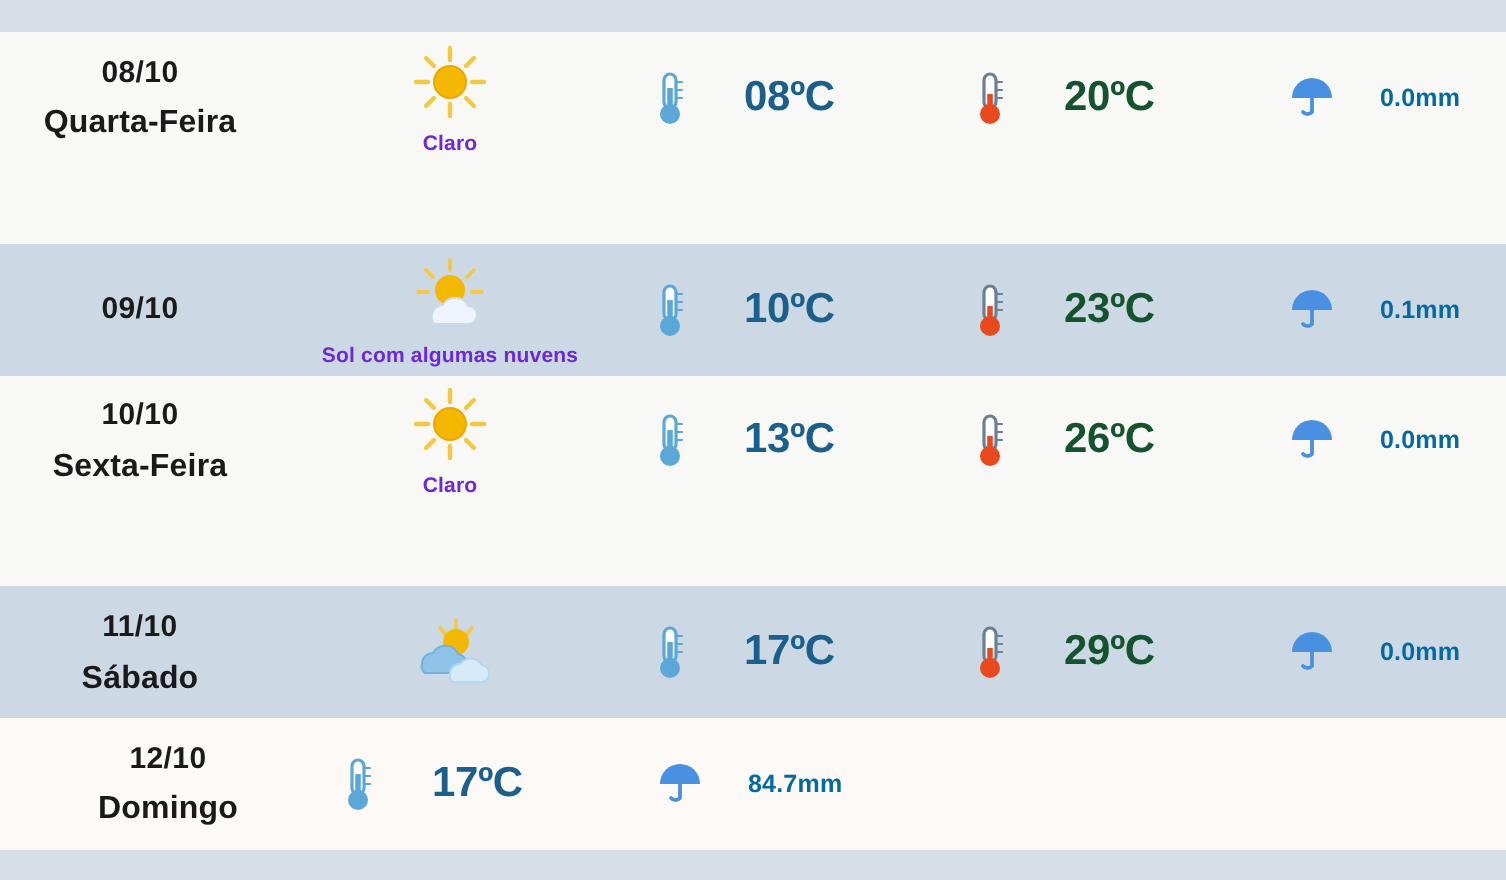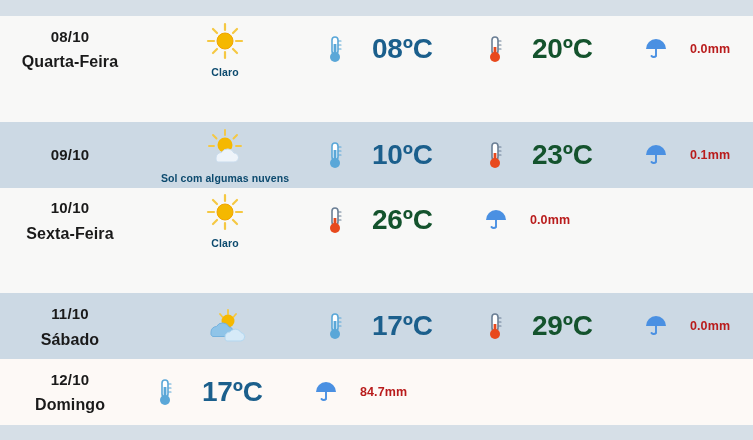--- a/index.html
+++ b/index.html
@@ -33,21 +33,21 @@
     flex-direction: column;
   }
   .forecast-row {
     flex: 1 1 0;
     display: flex;
     align-items: center;
     position: relative;
   }
   .forecast-row.odd { background: #f8f8f7; }
   .forecast-row.even { background: #ccd9e4; margin-top: 40px; }
-  .forecast-row.last  { background: #fdf9f6; }
+  .forecast-row.last  { background: #fdf9f6; padding-left: 14px; }
 
   
   .cell-date {
     width: 140px;
     flex: 0 0 140px;
     text-align: center;
     color: #1a1a1a;
   }
   .date-main {
     font-size: 15px;
@@ -60,21 +60,21 @@
     font-weight: bold;
     margin-top: 7px;
     letter-spacing: .1px;
   }
 
   
   .cell-condition {
     width: 170px;
     flex: 0 0 170px;
     text-align: center;
-    color: #0c4a6e;
+    color: #6d28d9;
     position: relative;
   }
   .cond-icon {
     height: 42px;
     display: flex;
     align-items: center;
     justify-content: center;
   }
   .cond-icon svg { display: block; }
   .cond-label {
@@ -96,21 +96,21 @@
   }
   .temp-icon {
     width: 34px;
     flex: 0 0 34px;
     display: flex;
     align-items: center;
     justify-content: center;
   }
   .temp-icon svg { display: block; }
   .temp-value {
-    font-size: 28px;
+    font-size: 21px;
     font-weight: bold;
     margin-left: 20px;
     letter-spacing: -.2px;
   }
   .temp-min .temp-value { color: #1b5f8c; }
   .temp-max .temp-value { color: #14532d; }
 
   
   .cell-precip {
     flex: 1 1 auto;
@@ -124,21 +124,21 @@
     width: 40px;
     flex: 0 0 40px;
     display: flex;
     align-items: center;
     justify-content: center;
   }
   .precip-icon svg { display: block; }
   .precip-value {
     font-size: 12.5px;
     font-weight: bold;
-    color: #b91c1c;
+    color: #0369a1;
     margin-left: 14px;
     letter-spacing: .1px;
   }
 </style>
 </head>
 <body>
 
 <div id="forecast-widget">
 
   <div class="edge-band" id="top-band"></div>
@@ -288,20 +288,35 @@
               <line x1="28" y1="28" x2="32" y2="32"></line>
               <line x1="32" y1="8" x2="28" y2="12"></line>
               <line x1="12" y1="28" x2="8" y2="32"></line>
             </g>
             <circle cx="20" cy="20" r="8" fill="#f5b800"></circle>
             <circle cx="20" cy="20" r="8" fill="none" stroke="#f0a500" stroke-width="1"></circle>
           </svg>
         </div>
         <div class="cond-label">Claro</div>
       </div>
+      <div class="cell-temp temp-min">
+        <div class="temp-icon">
+          <svg width="22" height="30" viewBox="0 0 22 30">
+            <rect x="8" y="3" width="6" height="17" rx="3" fill="#ffffff" stroke="#5aa7d8" stroke-width="1.6"></rect>
+            <circle cx="11" cy="23" r="5" fill="#5aa7d8"></circle>
+            <rect x="9.6" y="10" width="2.8" height="12" fill="#5aa7d8"></rect>
+            <g stroke="#5aa7d8" stroke-width="1.1" stroke-linecap="round">
+              <line x1="14.5" y1="7" x2="17" y2="7"></line>
+              <line x1="14.5" y1="11" x2="17" y2="11"></line>
+              <line x1="14.5" y1="15" x2="17" y2="15"></line>
+            </g>
+          </svg>
+        </div>
+        <div class="temp-value">13ºC</div>
+      </div>
       <div class="cell-temp temp-max">
         <div class="temp-icon">
           <svg width="22" height="30" viewBox="0 0 22 30">
             <rect x="8" y="3" width="6" height="17" rx="3" fill="#ffffff" stroke="#6b7f95" stroke-width="1.6"></rect>
             <circle cx="11" cy="23" r="5" fill="#e8491d"></circle>
             <rect x="9.6" y="13" width="2.8" height="9" fill="#e8491d"></rect>
             <g stroke="#6b7f95" stroke-width="1.1" stroke-linecap="round">
               <line x1="14.5" y1="7" x2="17" y2="7"></line>
               <line x1="14.5" y1="11" x2="17" y2="11"></line>
               <line x1="14.5" y1="15" x2="17" y2="15"></line>

